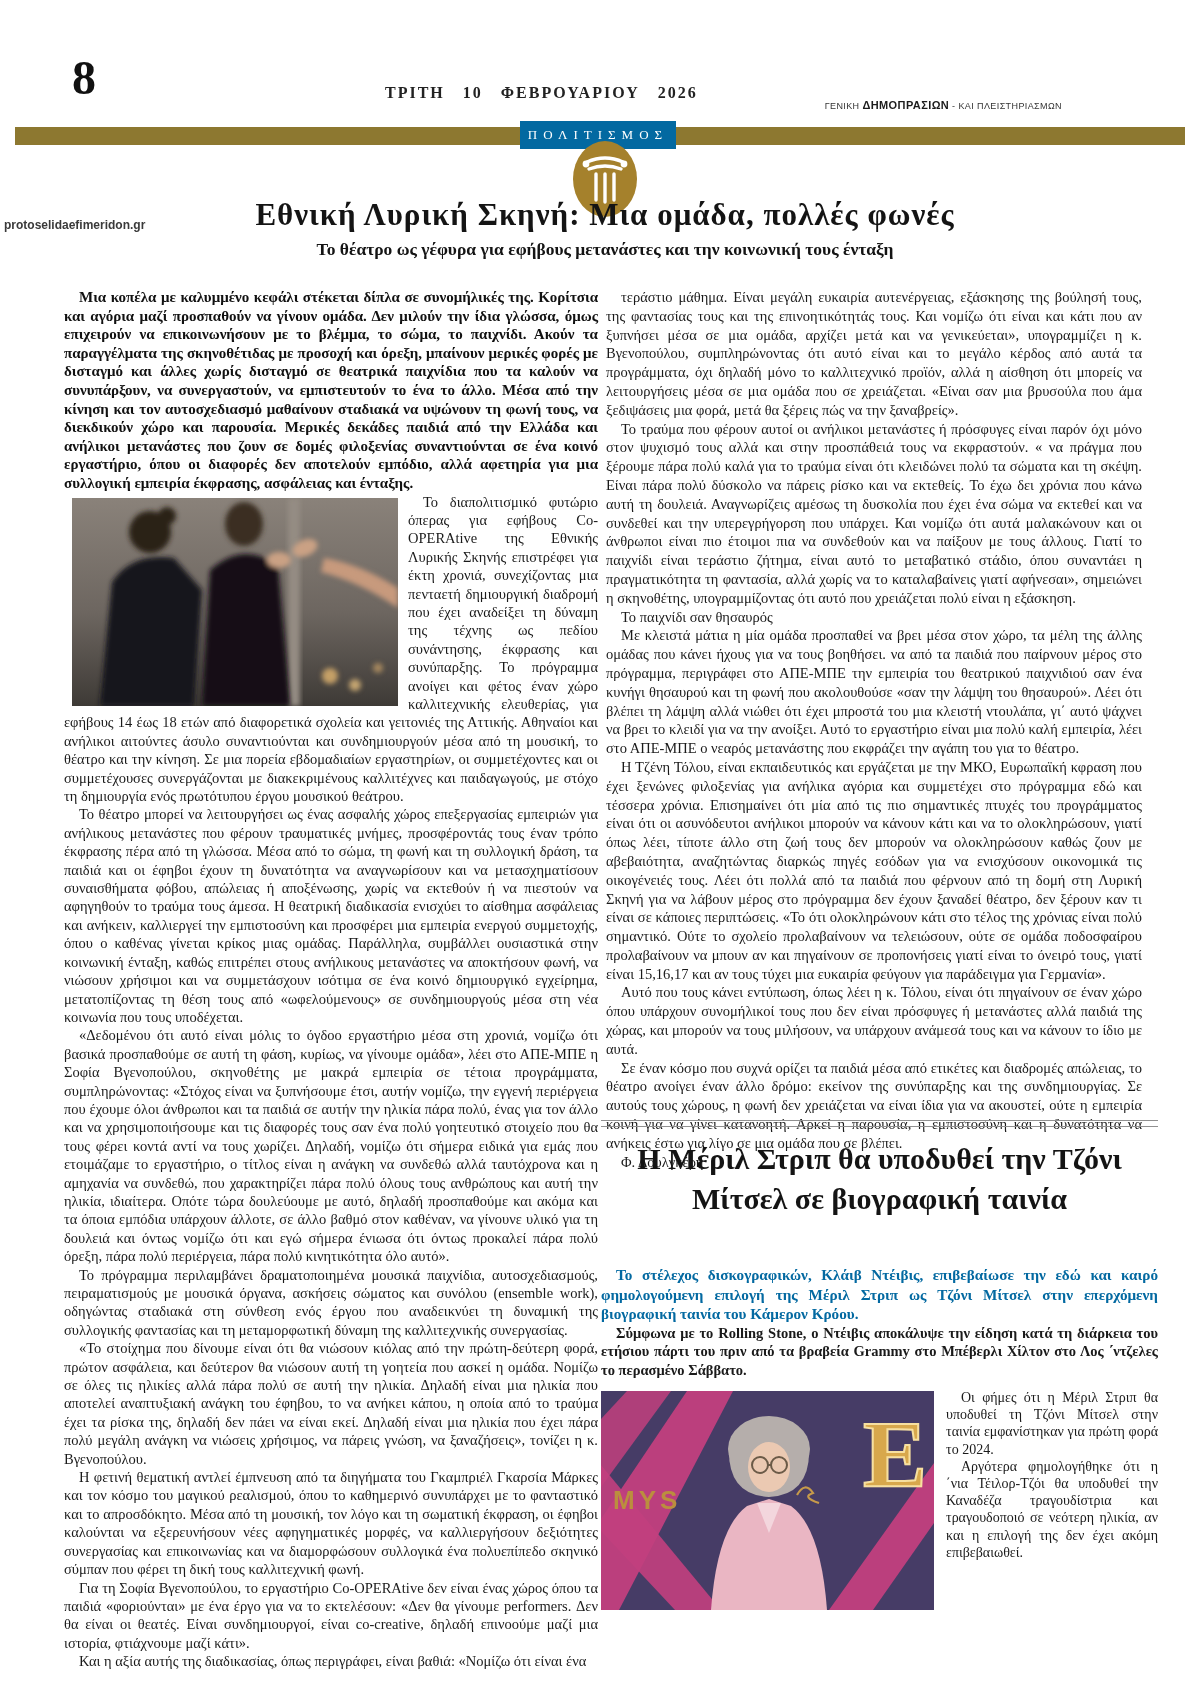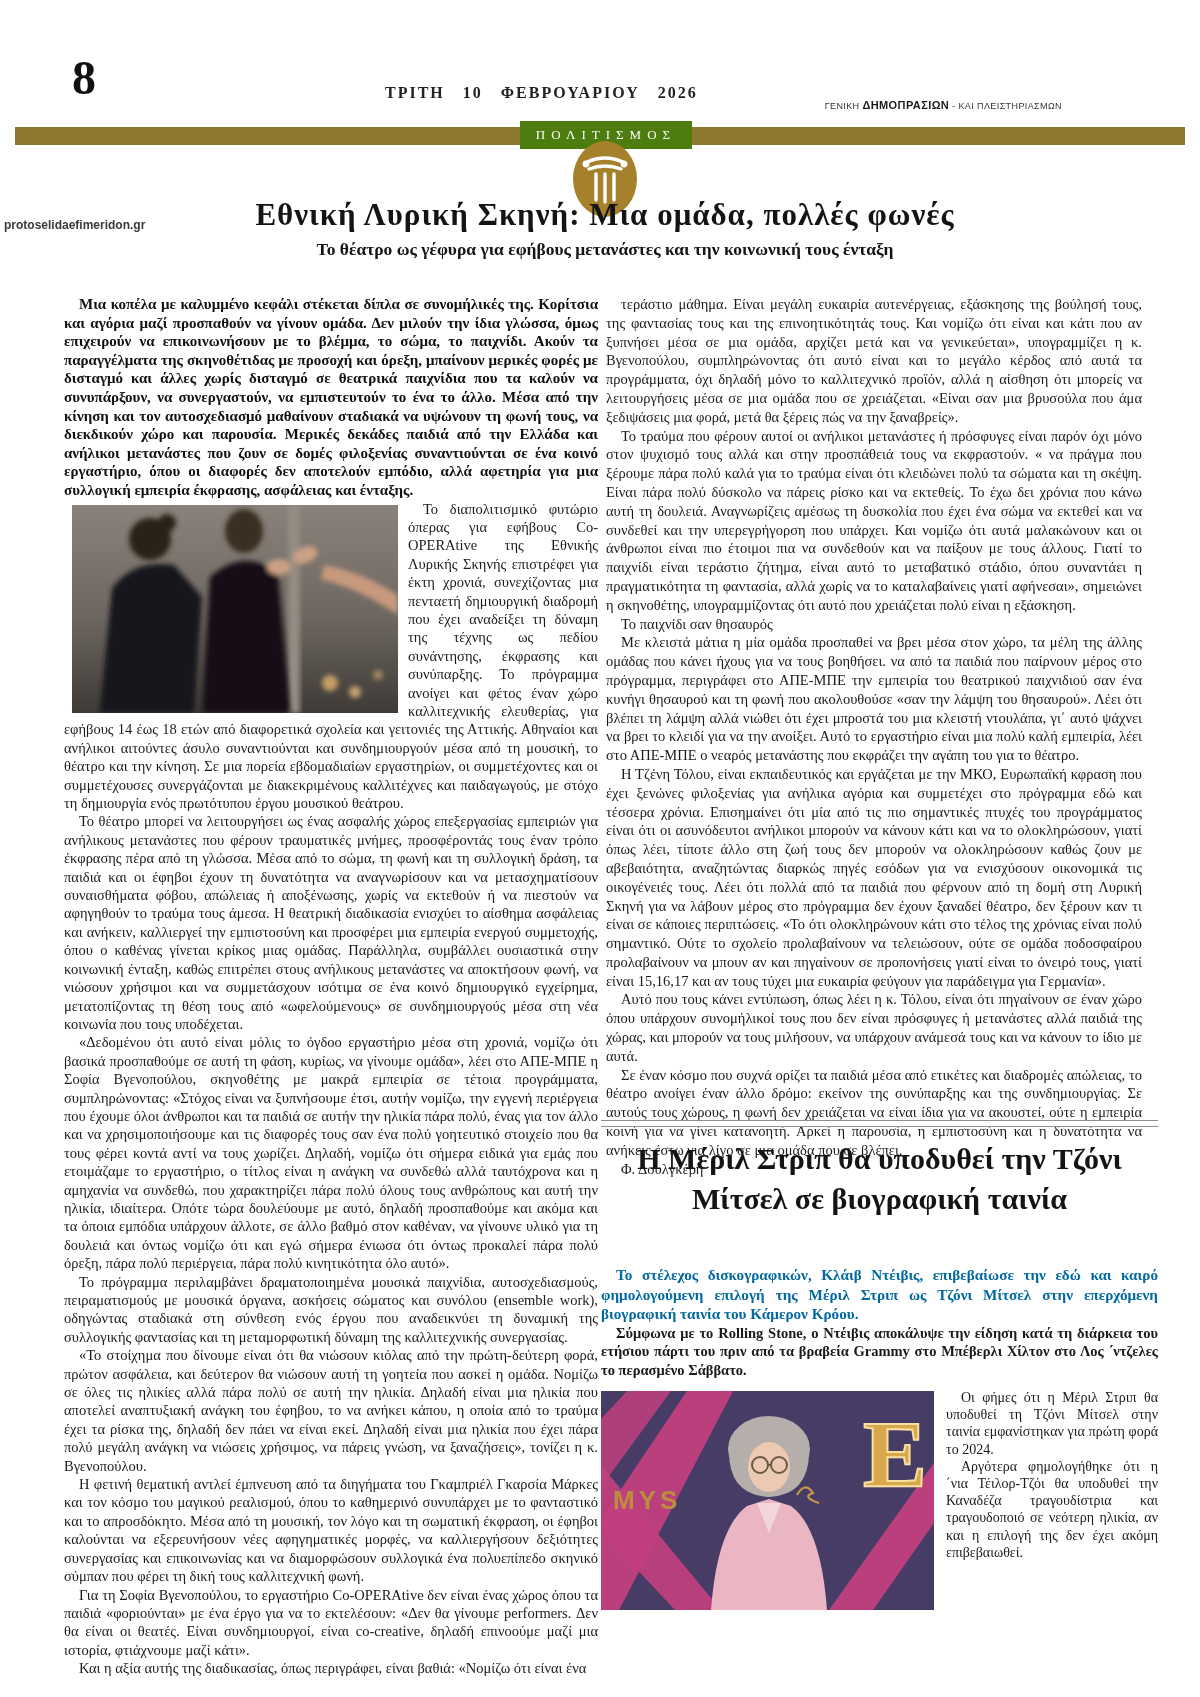--- a/index.html
+++ b/index.html
@@ -5,30 +5,30 @@
   html,body{margin:0;padding:0;background:#e8e8e8;}
   .page{position:relative;width:1200px;height:1697px;margin:0 auto;background:#ffffff;
         font-family:"Liberation Serif","DejaVu Serif",serif;color:#1a1a1a;overflow:hidden;}
   .page-number{position:absolute;left:72px;top:50px;font-size:48px;font-weight:bold;color:#111;}
   .issue-date{position:absolute;left:385px;top:84px;width:440px;text-align:left;
         font-size:16px;font-weight:bold;letter-spacing:2px;word-spacing:12px;color:#222;}
   .masthead{position:absolute;right:138px;top:99px;font-size:9px;color:#333;letter-spacing:.4px;
         font-family:"Liberation Sans",sans-serif;white-space:nowrap;}
   .masthead .mh-main{font-size:11px;font-weight:bold;color:#1c1c1c;}
   .gold-bar{position:absolute;left:15px;right:15px;top:127px;height:18px;background:#8d7830;}
-  .section-box{position:absolute;left:520px;top:121px;width:172px;height:28px;background:#4d7c0f;
+  .section-box{position:absolute;left:520px;top:121px;width:156px;height:28px;background:#0369a1;
         color:#fff;text-align:center;line-height:28px;font-size:13px;letter-spacing:6px;}
   .watermark{position:absolute;left:4px;top:218px;font-family:"Liberation Sans",sans-serif;
         font-size:12px;font-weight:bold;color:#3a3a3a;}
   .logo{position:absolute;left:572px;top:140px;width:66px;height:78px;}
   .a1-title{position:absolute;left:200px;width:810px;top:197px;margin:0;text-align:center;
         font-size:31px;font-weight:bold;letter-spacing:1px;color:#141414;}
   .a1-subtitle{position:absolute;left:245px;width:720px;top:239px;margin:0;text-align:center;
         font-size:17.5px;font-weight:bold;color:#141414;}
-  .col{position:absolute;top:295px;text-align:justify;font-size:14.5px;line-height:18.4px;}
+  .col{position:absolute;top:288px;text-align:justify;font-size:14.5px;line-height:18.4px;}
   .col-left{left:64px;width:534px;}
   .col-right{left:606px;width:536px;line-height:18.8px;}
   .col p{margin:0;text-indent:15px;}
   p.lead{font-weight:bold;font-size:15px;line-height:18.6px;color:#111;}
   .photo1{float:left;width:326px;height:208px;margin:5px 10px 3px 8px;}
   .article2{position:absolute;left:601px;top:1120px;width:557px;text-align:justify;
         font-size:14.5px;line-height:18.5px;}
   .double-rule{height:5px;border-top:1.5px solid #909090;border-bottom:1.5px solid #909090;margin-bottom:6px;}
   .a2-title{margin:12px 0 46px 0;text-align:center;font-size:30px;line-height:40px;font-weight:bold;color:#141414;}
   .a2lead{font-weight:bold;font-size:15.2px;line-height:19.5px;text-indent:15px;margin:0;color:#0369a1;}

